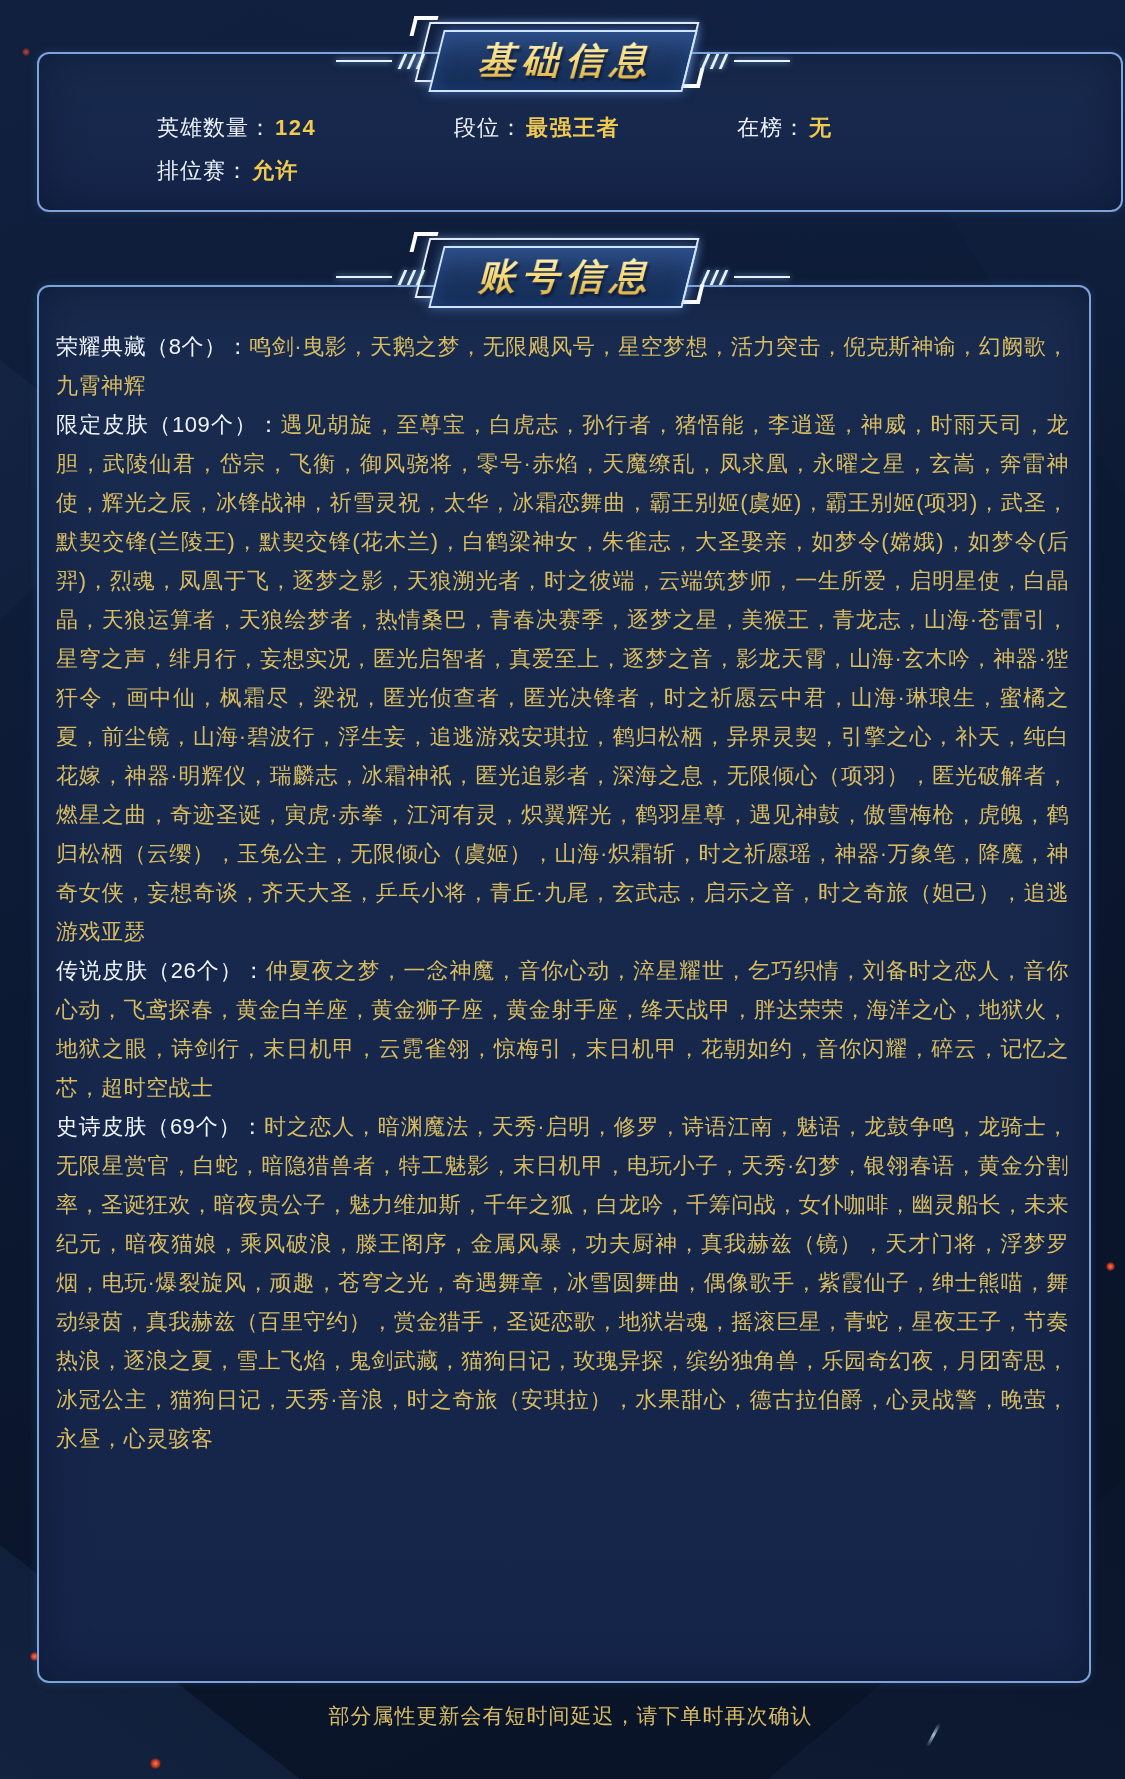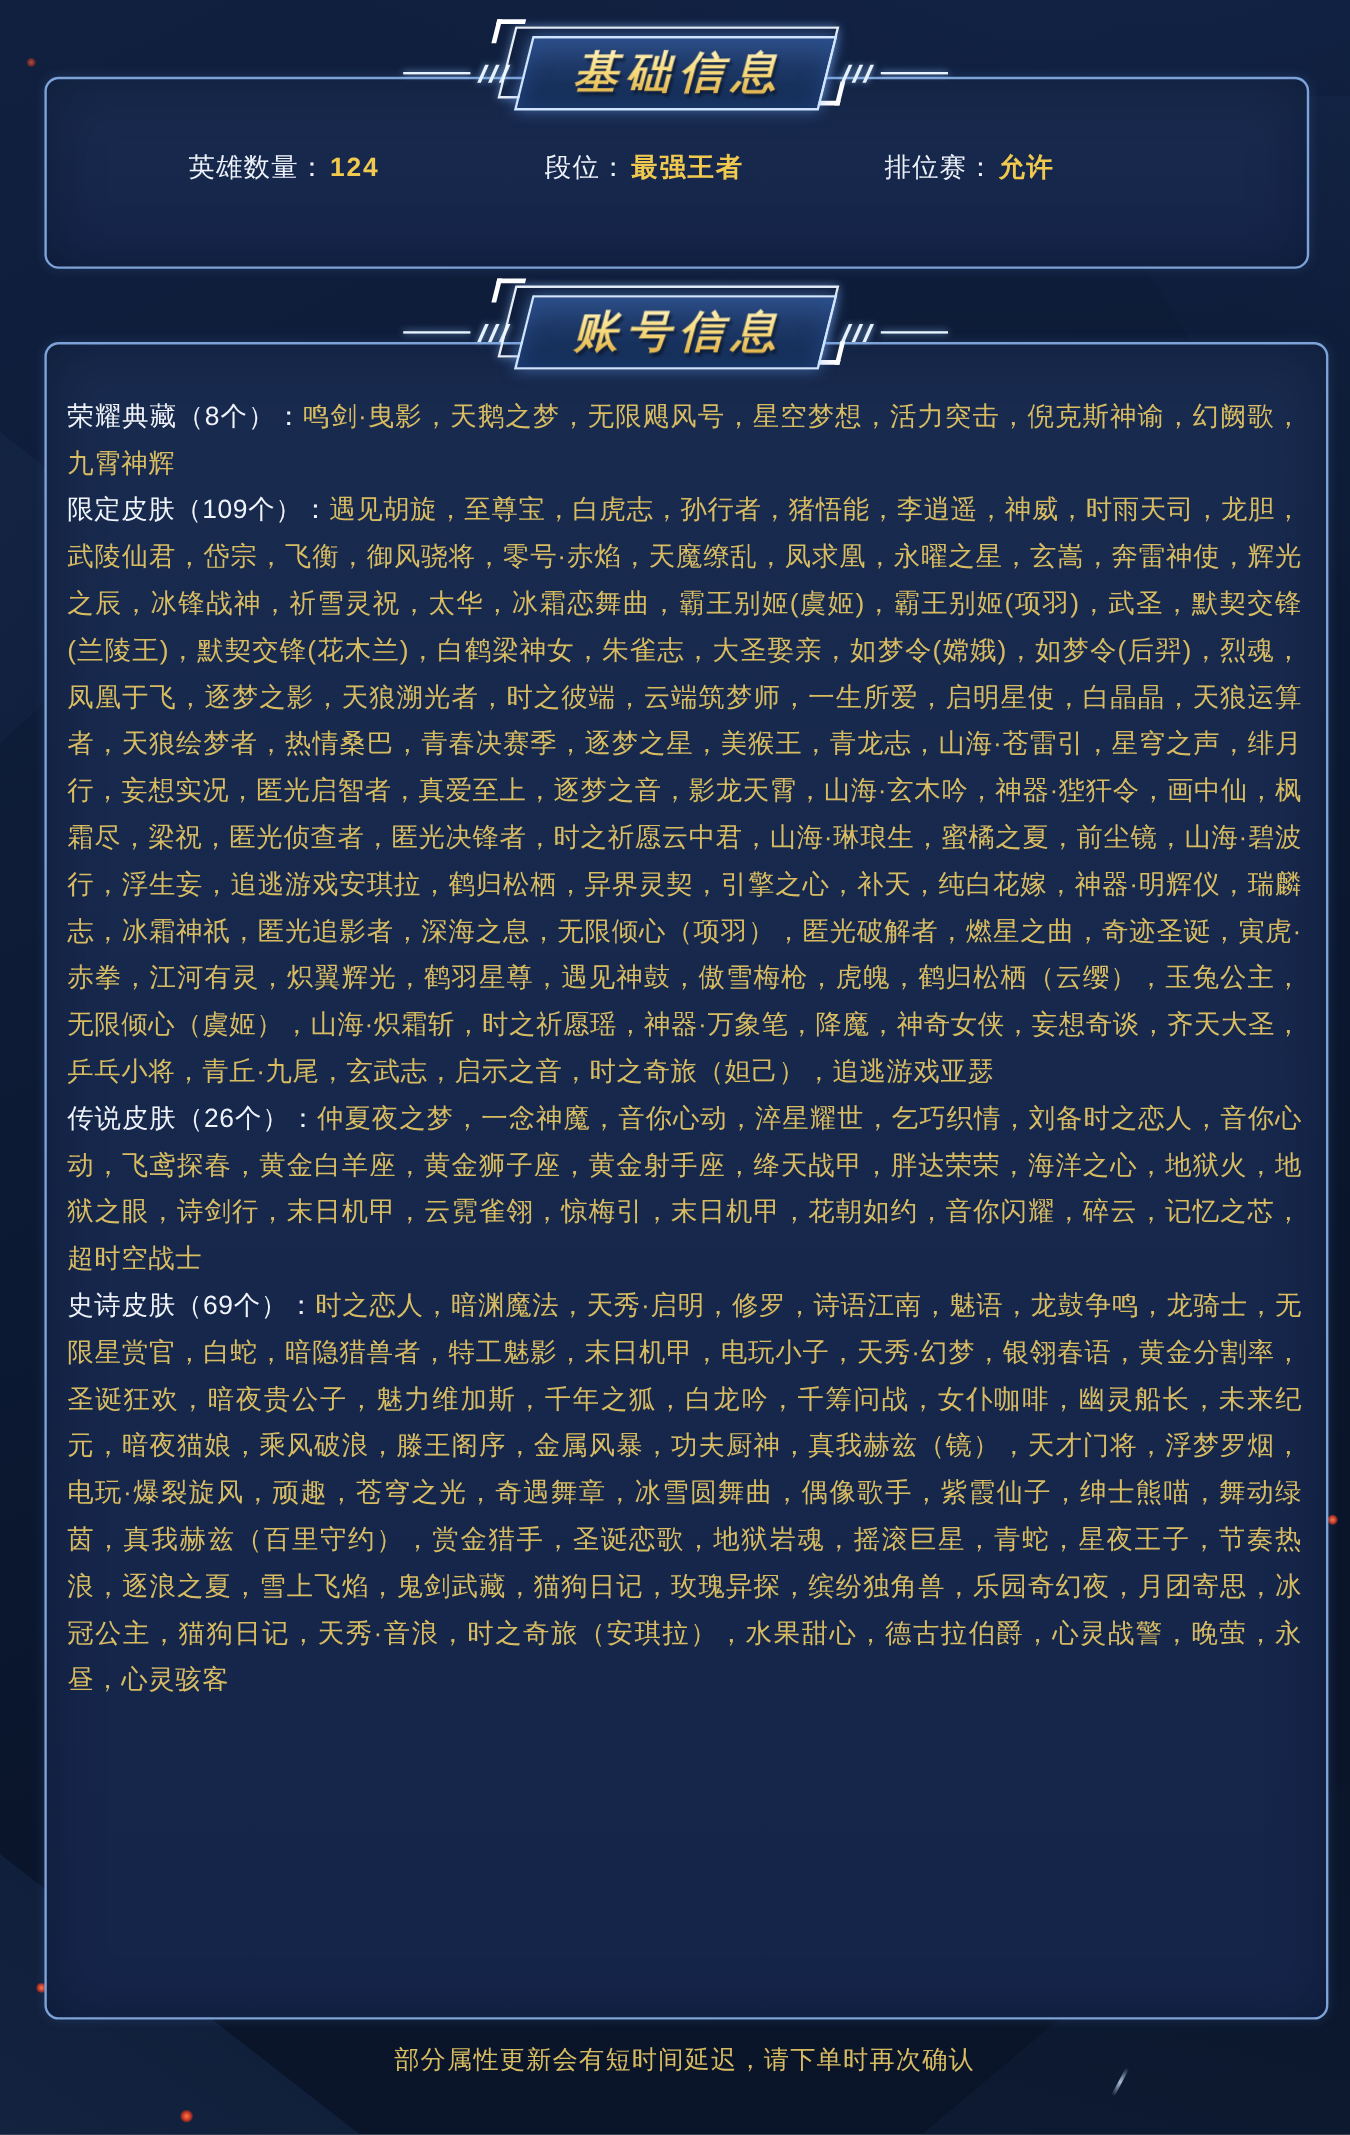--- a/index.html
+++ b/index.html
@@ -22,22 +22,22 @@
     background:linear-gradient(15deg,#152947,#0c182f);clip-path:polygon(100% 100%,15% 100%,100% 0);}
   .spark{position:absolute;border-radius:50%;pointer-events:none;
     background:radial-gradient(circle,#ff7a4d 0%,#c23420 45%,rgba(120,20,10,0) 75%);
     filter:blur(.4px);}
   .streak{position:absolute;width:3px;height:26px;background:linear-gradient(180deg,rgba(200,225,255,.0),#cfe4ff,rgba(200,225,255,0));
     transform:rotate(28deg);opacity:.8;pointer-events:none;}
   
   .panel{position:absolute;left:37px;width:1050px;border:2px solid #7ea3d8;border-radius:12px;
     background:linear-gradient(180deg,#182a4e 0%,#15254a 100%);
     box-shadow:inset 0 0 46px rgba(3,10,26,.38),0 0 10px rgba(90,140,220,.18);}
-  .panel.basic{top:64px;height:156px;}
-  .panel.account{top:285px;height:1394px;padding-left:16px;}
+  .panel.basic{top:52px;height:156px;padding-left:32px;}
+  .panel.account{top:285px;height:1394px;}
   
   .banner{position:absolute;left:0;right:0;display:flex;align-items:center;justify-content:center;gap:14px;z-index:5;}
   .banner.b1{top:30px;}
   .banner.b2{top:246px;}
   .side{display:flex;align-items:center;gap:9px;}
   .hline{width:56px;height:2px;background:#e6f2ff;box-shadow:0 0 6px rgba(150,200,255,.8);}
   .ticks{display:flex;gap:6px;}
   .ticks i{display:block;width:3px;height:15px;background:#e6f2ff;transform:skewX(-24deg);
     box-shadow:0 0 5px rgba(150,200,255,.8);}
   .banner-core{position:relative;width:254px;height:62px;}
@@ -86,20 +86,21 @@
 <div class="spark" style="left:30px;top:1652px;width:9px;height:9px;"></div>
 <div class="spark" style="left:150px;top:1758px;width:11px;height:11px;"></div>
 <div class="spark" style="left:1044px;top:1660px;width:10px;height:10px;"></div>
 <div class="spark" style="left:22px;top:48px;width:8px;height:8px;opacity:.6;"></div>
 <div class="streak" style="left:932px;top:1722px;"></div>
 
 <section class="panel basic">
   <div class="fields">
       <div class="field"><span class="f-label">英雄数量：</span><span class="f-value">124</span></div>
       <div class="field"><span class="f-label">段位：</span><span class="f-value">最强王者</span></div>
+      <div class="field"><span class="f-label">在榜：</span><span class="f-value">无</span></div>
       <div class="field"><span class="f-label">排位赛：</span><span class="f-value">允许</span></div>
     </div>
 </section>
 
 <div class="banner b1">
   <div class="side">
     <span class="hline"></span>
     <span class="ticks">
         <i></i>
         <i></i>

